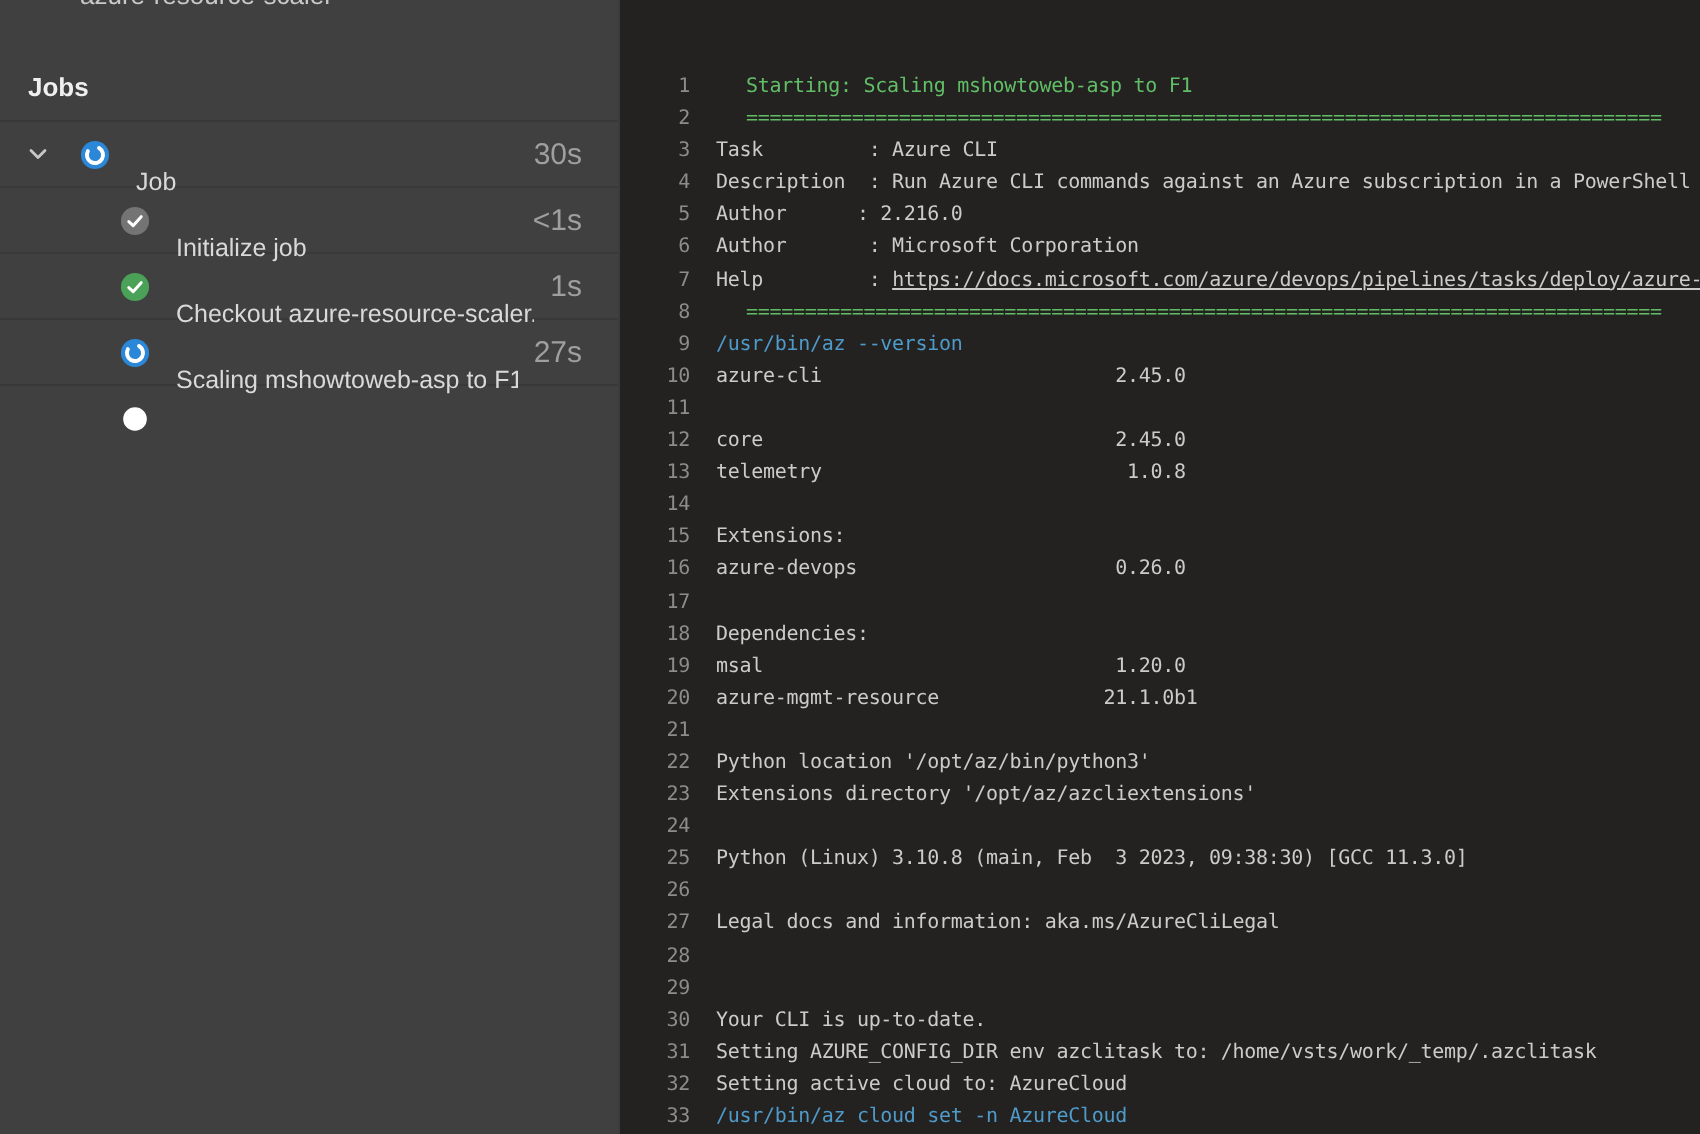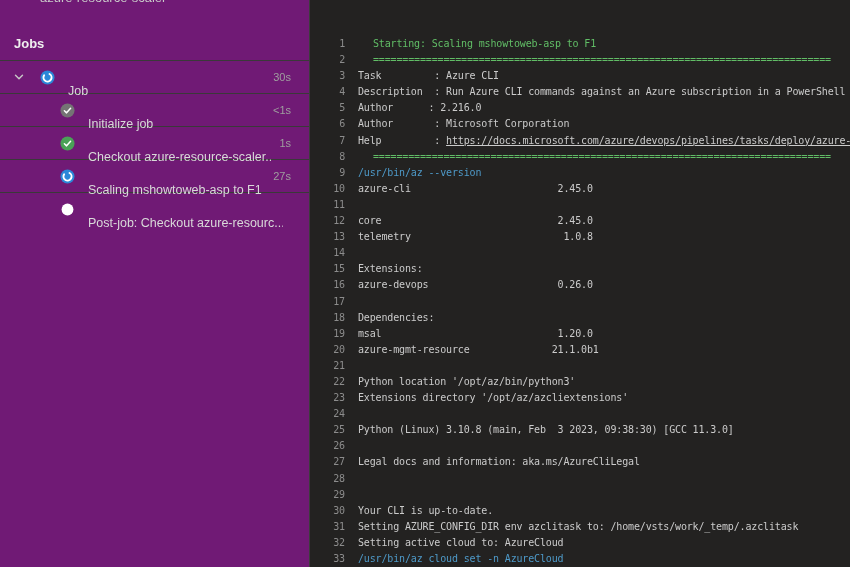--- a/index.html
+++ b/index.html
@@ -6,21 +6,21 @@
   html, body { width: 850px; height: 567px; overflow: hidden; }
   body {
     background: #232221;
     font-family: "Liberation Sans", sans-serif;
     position: relative;
   }
 
   
   .sidebar {
     position: absolute; left: 0; top: 0; width: 310px; height: 567px;
-    background: #701a75;
+    background: #404040;
     border-right: 1px solid #3d3c3c;
   }
   .pipeline-title-clipped {
     position: absolute; left: 40px; top: -10px;
     font-size: 13px; color: #c9c9c9; white-space: nowrap;
   }
   .jobs-header {
     position: absolute; left: 14px; top: 36px;
     font-size: 13px; font-weight: 700; color: #efefef;
   }
@@ -39,21 +39,21 @@
   .chevron { width: 12px; height: 12px; margin-right: 15px; flex: 0 0 auto; display: inline-flex; }
   .step-status-icon { width: 15px; height: 15px; flex: 0 0 auto; display: inline-flex; }
   .step-status-icon .icon-svg { display: inline-flex; width: 15px; height: 15px; }
   .icon-done-gray { color: #747474; }
   .icon-done-green { color: #4aa157; }
   .step-label {
     margin-left: 13px; font-size: 12.5px; color: #d9d9d9;
     white-space: nowrap; overflow: hidden; flex: 1 1 auto; margin-top: 27px;
   }
   .step-duration {
-    margin-left: 8px; font-size: 11px; color: #9f9f9f; flex: 0 0 auto;
+    margin-left: 8px; font-size: 15px; color: #9f9f9f; flex: 0 0 auto;
   }
 
   
   .log-panel {
     position: absolute; left: 311px; top: 0; width: 539px; height: 567px;
     background: #232221; overflow: hidden;
     padding-top: 36px;
     font-family: "DejaVu Sans Mono", monospace;
     font-size: 10px; letter-spacing: -0.15px;
   }
@@ -139,21 +139,20 @@
       <div class="step-row level-1">
 
     <span class="step-status-icon icon-pending">
 
       <span class="icon-svg">
         <svg viewBox="0 0 16 16" width="15" height="15">
               <circle cx="8" cy="8" r="6.3" fill="#ffffff"></circle>
             </svg>
       </span>
     </span>
-    <span class="step-label">Post-job: Checkout azure-resourc...</span>
     <span class="step-duration"></span>
   </div>
     </div>
 </div>
 
 <div class="log-panel">
     <div class="log-line t-section">
     <span class="num">1</span>
     <span class="text">Starting: Scaling mshowtoweb-asp to F1</span>
   </div>

